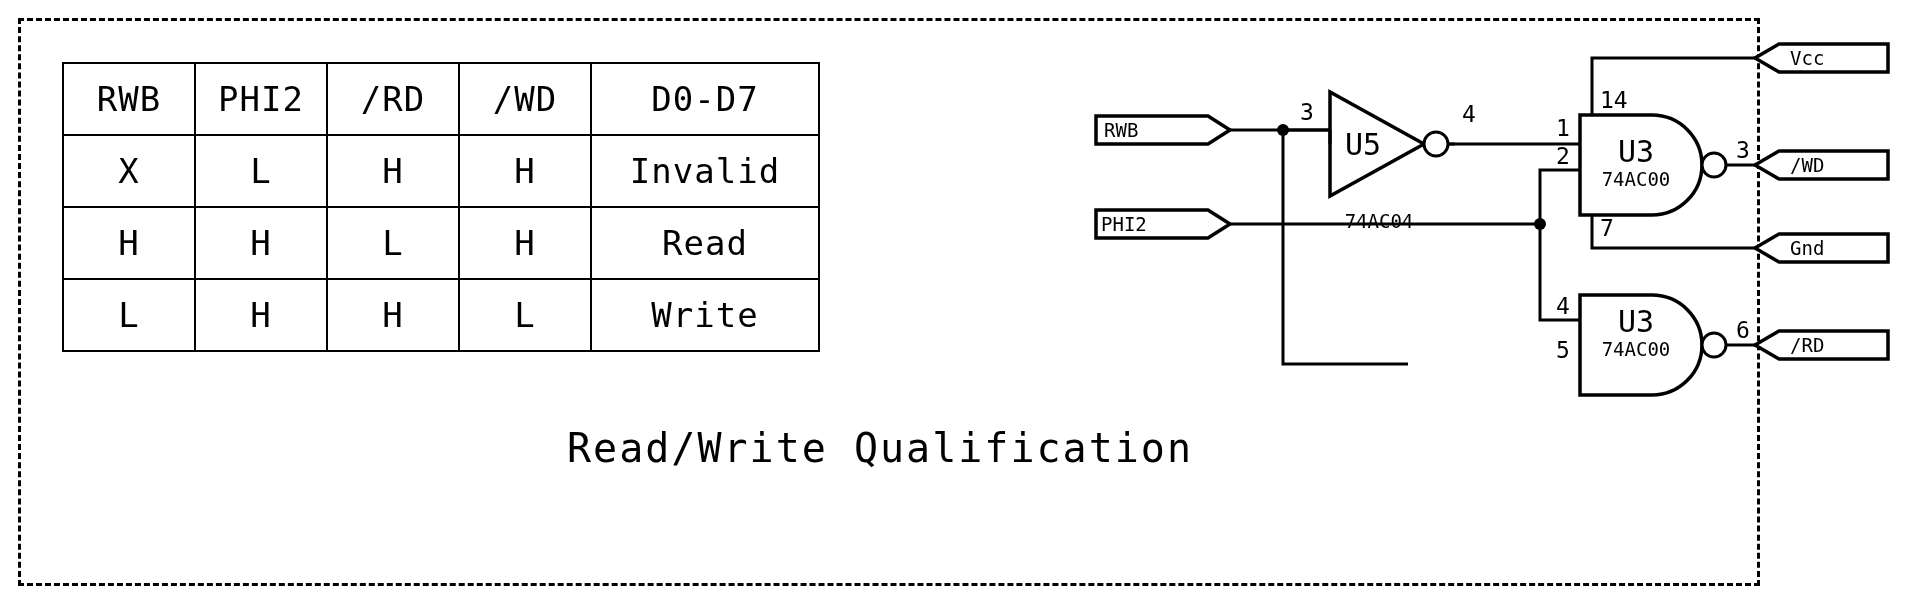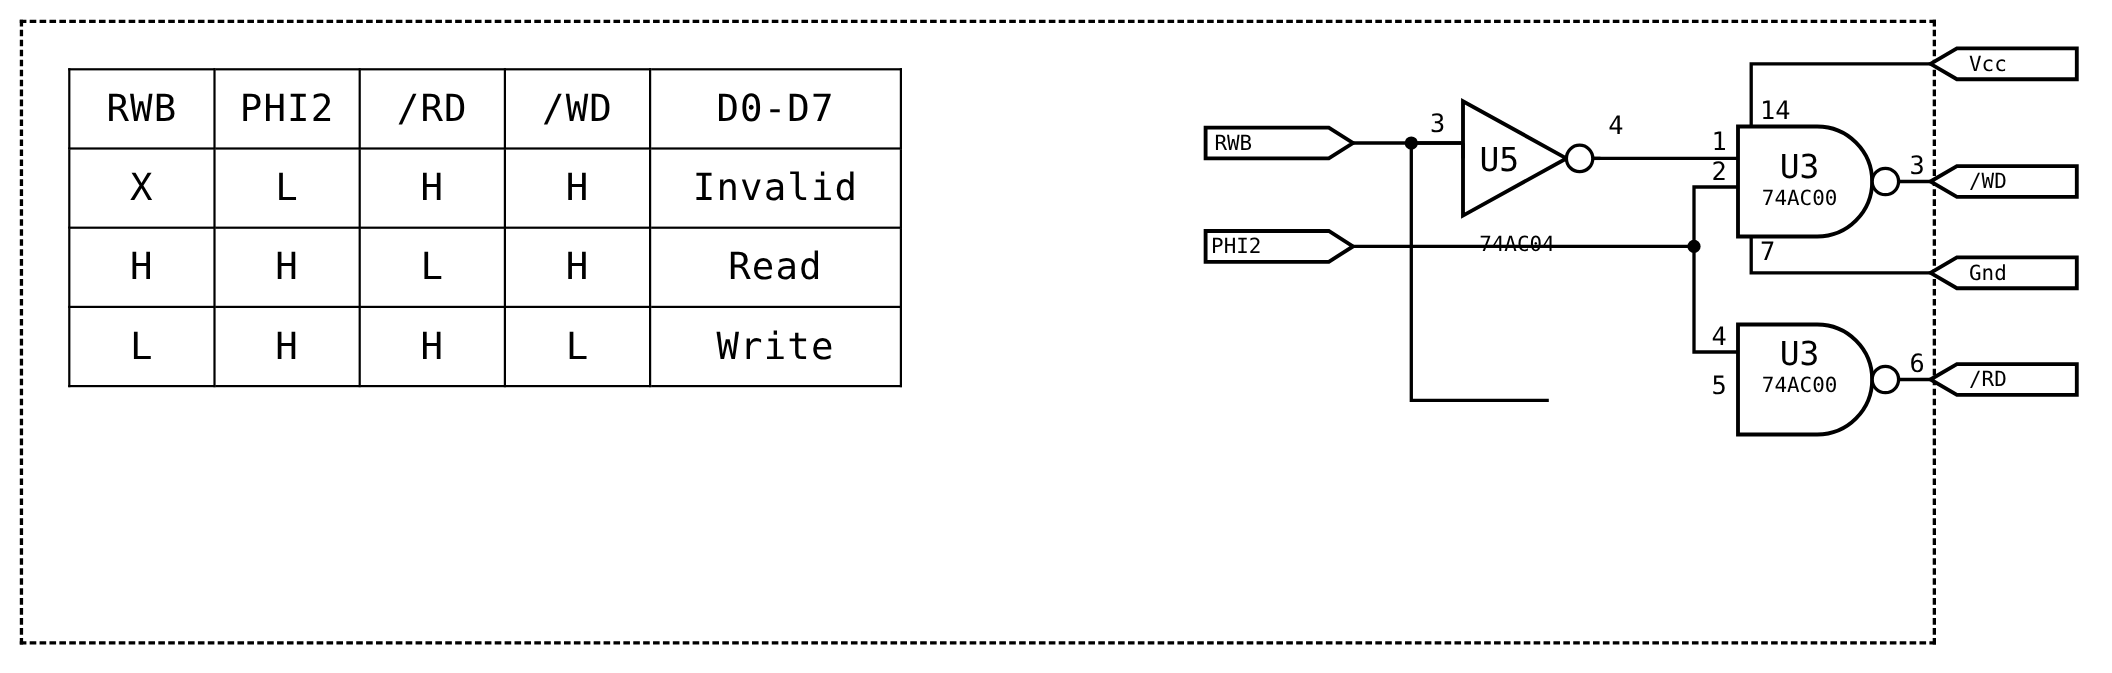--- a/index.html
+++ b/index.html
@@ -184,14 +184,15 @@
       <text class="tag-text" x="1790" y="249">Gnd</text>
     </g>
 
     <g>
       <polygon class="body" points="1755,345 1779,331 1888,331 1888,359 1779,359"></polygon>
       <text class="tag-text" x="1790" y="346">/RD</text>
     </g>
 
   </svg>
 
+  <div id="diagram-title">Read/Write Qualification</div>
 
 </div>
 
 </body></html>

